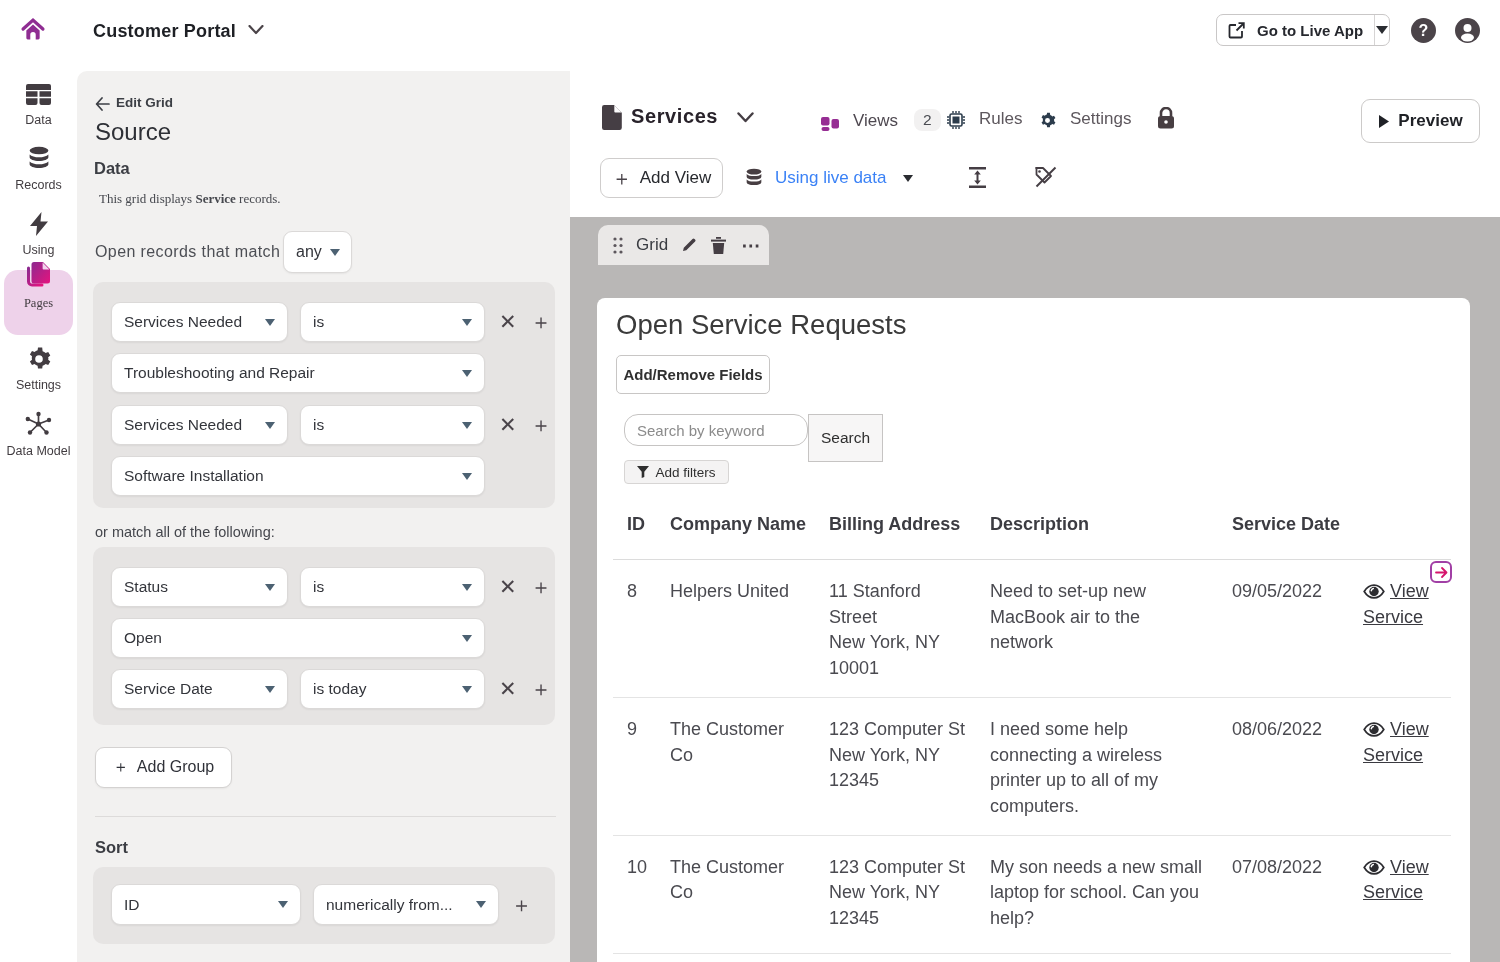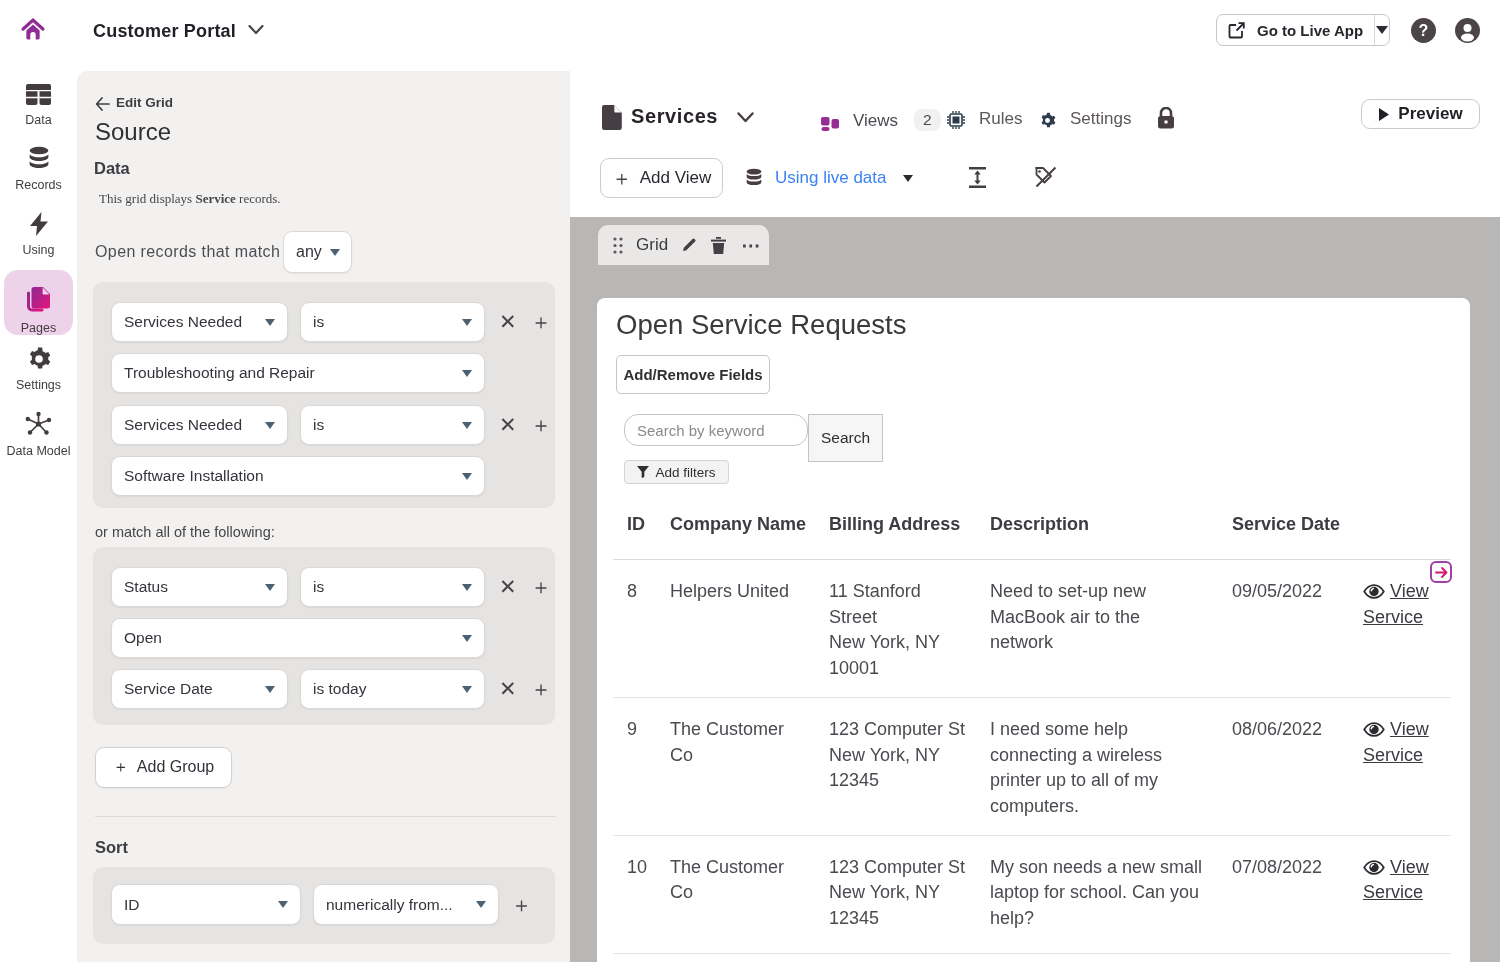--- a/index.html
+++ b/index.html
@@ -38,21 +38,21 @@
 #addgroup { position:absolute; left:18px; top:676px; width:137px; height:41px; background:#fff; border:1px solid #d4d2d1; border-radius:9px; font-size:16px; font-weight:500; color:#303239; display:flex; align-items:center; justify-content:center; box-shadow:0 1px 2px rgba(0,0,0,.05); }
 #divider { position:absolute; left:18px; top:745px; width:461px; height:1px; background:#dddbda; }
 #sorthead { position:absolute; left:18px; top:767px; font-size:16.5px; font-weight:bold; color:#3c3e44; }
 
 
 #main { position:absolute; left:570px; top:0; width:930px; height:962px; background:#fff; }
 #mainhead { position:absolute; left:0; top:0; width:930px; height:217px; background:#fff; }
 #svc { position:absolute; left:61px; top:105px; font-size:20px; font-weight:bold; color:#28222a; letter-spacing:.6px; }
 .menuitem { position:absolute; top:109px; font-size:17px; color:#5d575d; display:flex; align-items:flex-end; gap:14px; }
 #badge2 { background:#f2f1f1; border-radius:8px; font-size:15.5px; color:#4a4c52; padding:2px 9px; margin-left:2px; }
-#previewbtn { position:absolute; left:791px; top:99px; width:119px; height:30px; border:1px solid #cccac9; border-radius:9px; background:#fff; display:flex; align-items:center; justify-content:center; gap:9px; font-size:17px; font-weight:bold; color:#1f2126; }
+#previewbtn { position:absolute; left:791px; top:99px; width:119px; height:44px; border:1px solid #cccac9; border-radius:9px; background:#fff; display:flex; align-items:center; justify-content:center; gap:9px; font-size:17px; font-weight:bold; color:#1f2126; }
 #addview { position:absolute; left:30px; top:158px; width:123px; height:40px; border:1px solid #cfcdcc; border-radius:9px; background:#fff; display:flex; align-items:center; justify-content:center; gap:8px; font-size:17px; color:#27292e; }
 #livedata { position:absolute; left:173px; top:158px; height:40px; display:flex; align-items:center; gap:10px; font-size:17px; font-weight:500; color:#3b82f6; }
 
 #grayarea { position:absolute; left:0; top:217px; width:930px; height:745px; background:#b9b7b6; }
 #gridtab { position:absolute; left:28px; top:8px; width:171px; height:40px; background:#eae8e7; border-radius:10px 10px 0 0; display:flex; align-items:center; color:#3e3a40; }
 #gridtab .g { font-size:17px; color:#3a3c42; margin-right:13px; }
 #card { position:absolute; left:27px; top:48px; width:873px; height:690px; background:#fff; border-radius:8px;margin-top:33px; }
 #card h1 { position:absolute; left:19px; top:11px; font-size:27.5px; font-weight:400; color:#3b3b3b; }
 #addremove { position:absolute; left:19px; top:57px; width:154px; height:39px; background:#fff; border:1px solid #c8c6c5; border-radius:5px; font-size:15px; font-weight:bold; color:#303030; display:flex; align-items:center; justify-content:center; }
 #searchwrap { position:absolute; left:27px; top:116px; }
@@ -377,21 +377,21 @@
           </g>
         </svg>
     <div class="lbl">Records</div>
   </div>
   <div class="railitem" style="top:150px;">
     <svg width="22" height="24" viewBox="0 0 22 24">
           <path d="M13.5 0 L2 14 h7 L8 24 L20 9.5 h-7.5 z" fill="#423c41"></path>
         </svg>
     <div class="lbl">Using</div>
   </div>
-  <div class="railitem" style="top:224px;">
+  <div class="railitem" style="top:199px;font-family:Liberation Serif, serif;">
     <svg width="27" height="28" viewBox="0 0 27 28">
       <defs>
             <linearGradient id="pg" x1="0" y1="0" x2="1" y2="1">
               <stop offset="0" stop-color="#8d2a90"></stop>
               <stop offset="1" stop-color="#e5137e"></stop>
             </linearGradient>
           </defs>
       <path d="M3.5 7 v13.5 a3.5 3.5 0 0 0 3.5 3.5 h10" fill="none" stroke="url(#pg)" stroke-width="3" stroke-linecap="round"></path>
       <path d="M9 1 h9 l7 7 v12 a2.5 2.5 0 0 1 -2.5 2.5 h-13.5 a2.5 2.5 0 0 1 -2.5 -2.5 v-16.5 a2.5 2.5 0 0 1 2.5 -2.5 z" fill="url(#pg)"></path>
       <path d="M17.6 1.6 L24.4 8.4 H18.6 a1 1 0 0 1 -1 -1 z" fill="#f3d4ee"></path>

